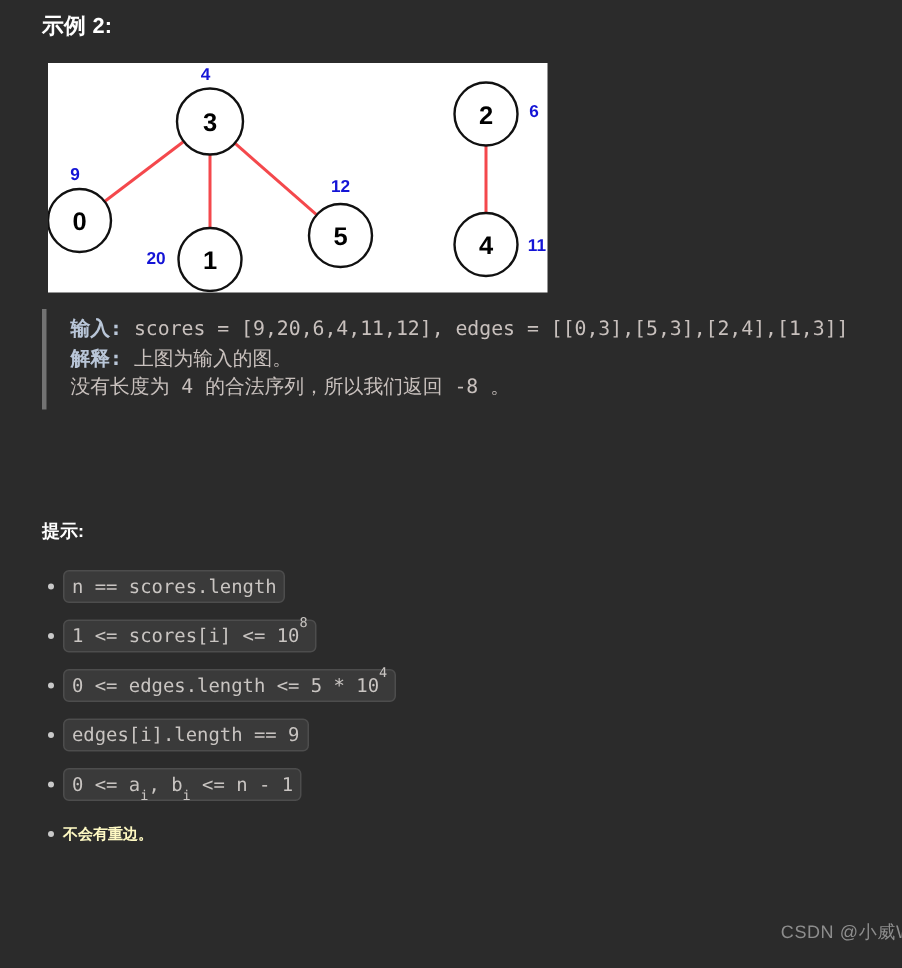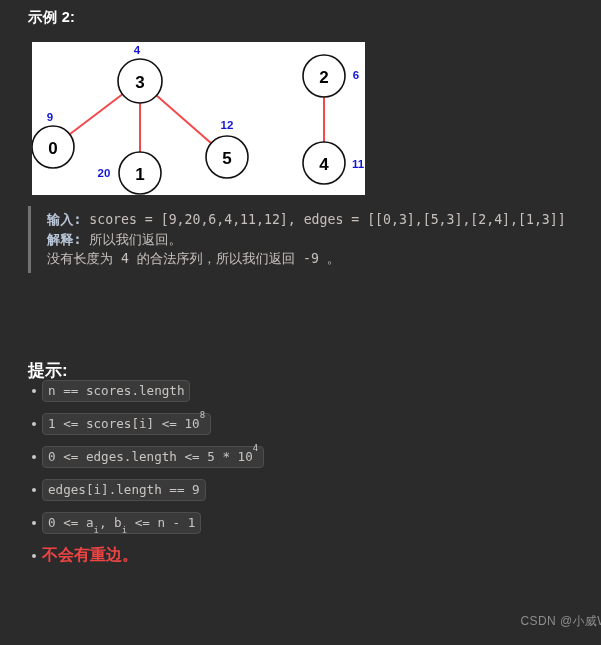--- a/index.html
+++ b/index.html
@@ -96,22 +96,22 @@
     font-weight: bold;
   }
   .code-rest {
     color: #c8c0bd;
   }
 
   
   .hints-title {
     position: absolute;
     left: 8px;
-    top: 359px;
-    font-size: 17px;
+    top: 346px;
+    font-size: 12px;
     font-weight: bold;
     color: #ffffff;
   }
   .hints-list {
     position: absolute;
     left: 8px;
     top: 374px;
     width: 585px;
     margin: 0;
     padding: 0;
@@ -155,23 +155,23 @@
     color: #c9c5c2;
   }
   .chip sub {
     font-size: 9px;
     line-height: 0;
     position: relative;
     top: 3px;
     color: #c9c5c2;
   }
   .plain-hint {
-    font-size: 16px;
-    font-weight: bold;
-    color: #ef4444;
+    font-size: 10px;
+    font-weight: bold;
+    color: #fef9c3;
   }
 
   
   .watermark {
     position: absolute;
     right: 12px;
     bottom: 15px;
     font-size: 12px;
     color: #8d8d8d;
     letter-spacing: 0.4px;
@@ -213,22 +213,22 @@
           <text x="105" y="8" class="score-label">4</text>
           <text x="326" y="122" class="score-label">11</text>
           <text x="195" y="83" class="score-label">12</text>
         </g>
     </svg>
   </div>
 
   <div class="codeblock">
     <div id="code-lines-host">
         <div class="code-line"><span class="cjk-key">输入:</span><span class="code-rest"> scores = [9,20,6,4,11,12], edges = [[0,3],[5,3],[2,4],[1,3]]</span></div>
-        <div class="code-line"><span class="cjk-key">解释:</span><span class="code-rest"> 所以我们返回。</span></div>
-        <div class="code-line"><span class="code-rest">没有长度为 4 的合法序列，所以我们返回 -9 。</span></div>
+        <div class="code-line"><span class="cjk-key">解释:</span><span class="code-rest"> 上图为输入的图。</span></div>
+        <div class="code-line"><span class="code-rest">没有长度为 4 的合法序列，所以我们返回 -8 。</span></div>
       </div>
   </div>
 
   <div class="hints-title">提示:</div>
 
   <ul class="hints-list" id="hints-host">
       <li class="hint-item">
         <code class="chip">n == scores.length</code>
       </li>
       <li class="hint-item">

